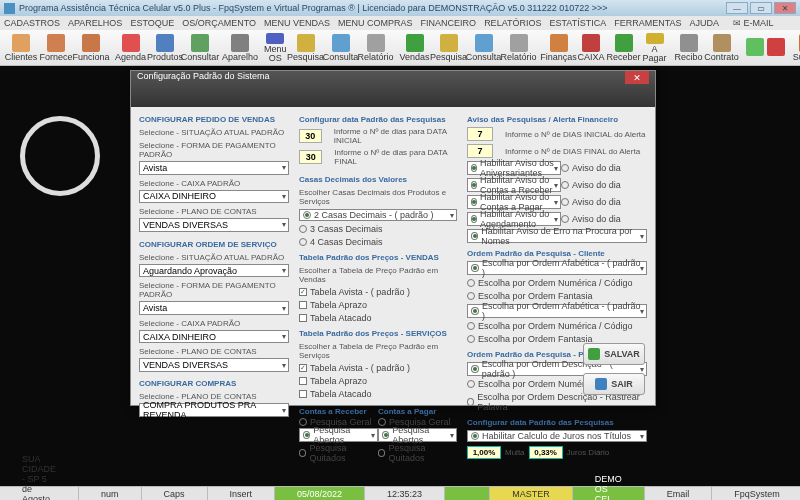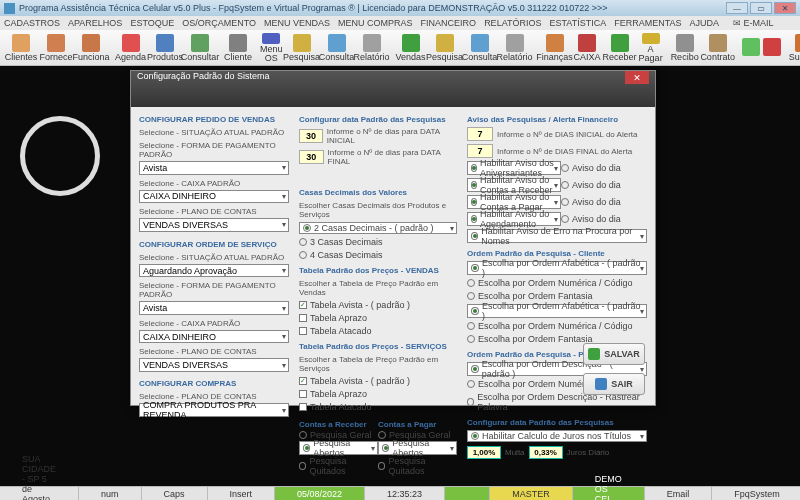--- a/index.html
+++ b/index.html
@@ -24,21 +24,21 @@
 .dlg-close{margin-left:auto;width:24px;height:13px;background:#c94040;color:#fff;display:flex;align-items:center;justify-content:center;font-size:9px}
 .dlg-body{padding:6px 8px;display:flex;gap:10px;height:calc(100% - 18px)}
 .col{display:flex;flex-direction:column;gap:2px}
 .col1{width:150px}
 .col2{width:158px}
 .col3{width:180px}
 .grp-title{color:#3a6aa0;font-size:8px;font-weight:bold;margin-top:2px}
 .lbl{font-size:8px;color:#555;margin-top:2px}
 .sel{height:14px;background:#fff;border:1px solid #888;display:flex;align-items:center;padding:0 3px;font-size:8px;position:relative}
 .sel::after{content:"▾";position:absolute;right:2px;font-size:8px;color:#555}
-.numbox{display:inline-flex;align-items:center;gap:4px;margin-top:1px}
+.numbox{display:inline-flex;align-items:center;gap:12px;margin-top:1px}
 .num{width:26px;height:14px;background:#ffffd0;border:1px solid #aaa;display:flex;align-items:center;justify-content:center;font-weight:bold;font-size:9px}
 .numlbl{font-size:8px;color:#555}
 .radio,.check{display:flex;align-items:center;gap:3px;font-size:8px;color:#444;margin-top:1px}
 .radio .r{width:8px;height:8px;border:1px solid #777;border-radius:50%;display:flex;align-items:center;justify-content:center}
 .radio.sel .r::after{content:"";width:4px;height:4px;background:#3a7a3a;border-radius:50%}
 .check .c{width:8px;height:8px;border:1px solid #777;background:#fff;display:flex;align-items:center;justify-content:center;font-size:7px;color:#3a7a3a}
 .row2{display:flex;}
 .row2>div{flex:1}
 .btn{width:62px;height:22px;background:linear-gradient(#f8f8f8,#e0e0e0);border:1px solid #999;border-radius:3px;display:flex;align-items:center;justify-content:center;gap:4px;font-size:9px;font-weight:bold;color:#444}
 .btn .bi{width:12px;height:12px;border-radius:2px}
@@ -100,21 +100,21 @@
       <div class="ico" style="background:#5080c0"></div>
       <span>Produtos</span>
     </div>
     <div class="tbtn">
       <div class="ico" style="background:#60a060"></div>
       <span>Consultar</span>
     </div>
     <div class="tsep"></div>
     <div class="tbtn">
       <div class="ico" style="background:#808080"></div>
-      <span>Cliente</span>
+      <span>Aparelho</span>
     </div>
     <div class="tsep"></div>
     <div class="tbtn">
       <div class="ico" style="background:#5060c0"></div>
       <span>Menu OS</span>
     </div>
     <div class="tbtn">
       <div class="ico" style="background:#d0b040"></div>
       <span>Pesquisa</span>
     </div>
@@ -240,21 +240,21 @@
         <div class="lbl" style="color:#3a6aa0;font-weight:bold">Configurar data Padrão das Pesquisas</div>
         <div class="numbox">
             <div class="num">30</div>
             <span class="numlbl">Informe o Nº de dias para DATA INICIAL</span>
           </div>
         <div class="numbox">
             <div class="num">30</div>
             <span class="numlbl">Informe o Nº de dias para DATA FINAL</span>
           </div>
 
-        <div class="grp-title" style="margin-top:20px">Casas Decimais dos Valores</div>
+        <div class="grp-title" style="margin-top:7px">Casas Decimais dos Valores</div>
         <div class="lbl">Escolher Casas Decimais dos Produtos e Serviços</div>
         <div class="radio sel">
             <div class="r"></div>
             <span>2 Casas Decimais - ( padrão )</span>
           </div>
         <div class="radio">
             <div class="r"></div>
             <span>3 Casas Decimais</span>
           </div>
         <div class="radio">

